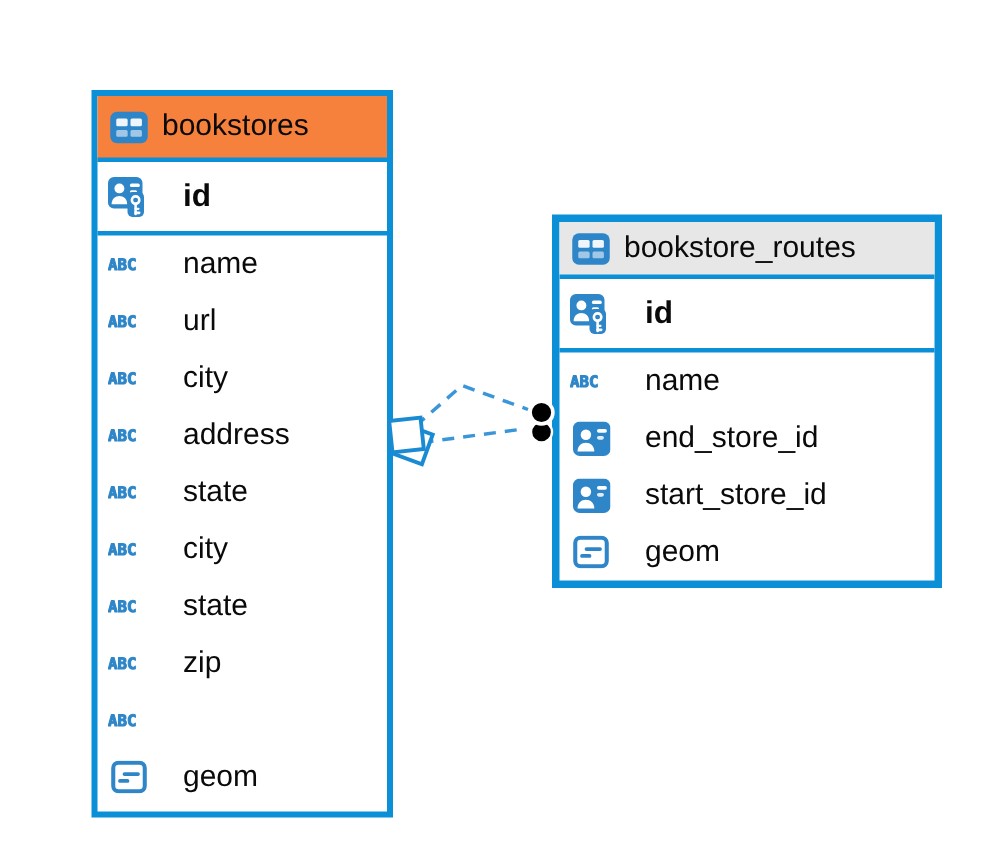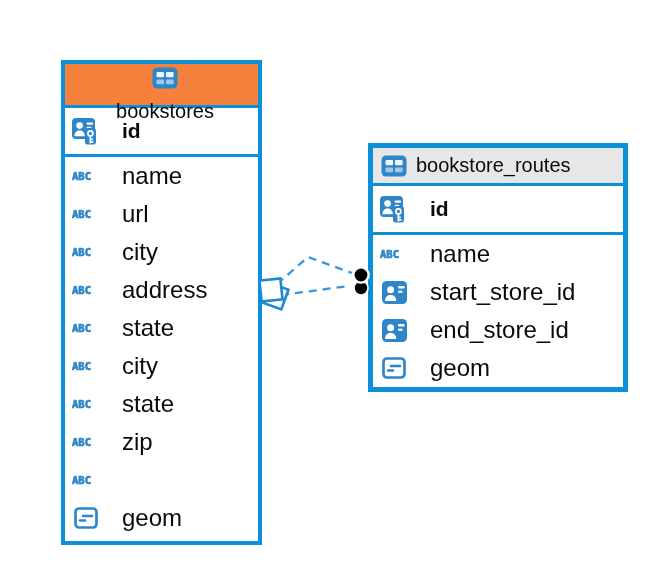--- a/index.html
+++ b/index.html
@@ -17,29 +17,29 @@
   .table{
     position:absolute;background:#ffffff;box-sizing:border-box;
     border:4px solid var(--border-blue);
   }
   #table-bookstores{left:61px;top:60px;width:201px;}
   #table-routes{left:368px;top:143px;width:260px;border-width:5px;}
   .tbl-header{
     display:flex;align-items:center;gap:8px;padding-left:7px;
     border-bottom:3px solid var(--border-blue);
   }
-  #table-bookstores .tbl-header{height:41px;flex-direction:column;}
+  #table-bookstores .tbl-header{height:41px;}
   #table-routes .tbl-header{height:35px;}
   .tbl-title{font-size:20px;color:var(--text-black);white-space:nowrap;}
   .key-section{border-bottom:3px solid var(--border-blue);}
   .row{display:flex;align-items:center;gap:22px;padding-left:7px;height:38px;}
   .key-section .row{height:46px;}
   #table-bookstores .cols-section{padding-bottom:4px;}
   .icon{width:28px;display:flex;align-items:center;justify-content:center;flex:0 0 28px;}
-  .col-label{font-size:24px;color:var(--text-black);white-space:nowrap;}
+  .col-label{font-size:20px;color:var(--text-black);white-space:nowrap;}
   .col-label.bold{font-weight:700;font-size:21px;}
   .overlay{position:absolute;left:0;top:0;z-index:3;pointer-events:none;}
   .overlay .dash{fill:none;stroke:var(--line-blue);stroke-width:2.3;stroke-dasharray:8 6;}
   .overlay [data-interactable="true"]{pointer-events:auto;}
 </style>
 </head>
 <body>
 
 <div class="canvas" data-interactable="true">
 
@@ -204,33 +204,33 @@
         <div class="row" data-interactable="true">
           <span class="icon" data-interactable="false">
             <svg width="25" height="23" viewBox="0 0 25 23">
       <rect x="0" y="0" width="25" height="23" rx="4.5" fill="#2e86c8"></rect>
       <circle cx="8.6" cy="8.8" r="3.5" fill="#fff"></circle>
       <path d="M3 20 c0-3.9 2.6-5.9 5.6-5.9 s5.6 2 5.6 5.9 z" fill="#fff"></path>
       <rect x="16" y="5" width="6.6" height="2.5" rx="1.2" fill="#fff"></rect>
       <rect x="16" y="9.6" width="4.6" height="2.5" rx="1.2" fill="#fff" opacity="0.85"></rect>
     </svg>
           </span>
-          <span class="col-label" data-interactable="false">start_store_id</span>
+          <span class="col-label" data-interactable="false">end_store_id</span>
         </div>
         <div class="row" data-interactable="true">
           <span class="icon" data-interactable="false">
             <svg width="25" height="23" viewBox="0 0 25 23">
       <rect x="0" y="0" width="25" height="23" rx="4.5" fill="#2e86c8"></rect>
       <circle cx="8.6" cy="8.8" r="3.5" fill="#fff"></circle>
       <path d="M3 20 c0-3.9 2.6-5.9 5.6-5.9 s5.6 2 5.6 5.9 z" fill="#fff"></path>
       <rect x="16" y="5" width="6.6" height="2.5" rx="1.2" fill="#fff"></rect>
       <rect x="16" y="9.6" width="4.6" height="2.5" rx="1.2" fill="#fff" opacity="0.85"></rect>
     </svg>
           </span>
-          <span class="col-label" data-interactable="false">end_store_id</span>
+          <span class="col-label" data-interactable="false">start_store_id</span>
         </div>
         <div class="row" data-interactable="true">
           <span class="icon" data-interactable="false">
             <svg width="24" height="22" viewBox="0 0 24 22">
       <rect x="1.5" y="1.5" width="21" height="19" rx="3.5" fill="none" stroke="#2e86c8" stroke-width="2.7"></rect>
       <line x1="9" y1="9" x2="18" y2="9" stroke="#2e86c8" stroke-width="2.5" stroke-linecap="round"></line>
       <line x1="6" y1="13.6" x2="11" y2="13.6" stroke="#2e86c8" stroke-width="2.5" stroke-linecap="round"></line>
     </svg>
           </span>
           <span class="col-label" data-interactable="false">geom</span>

